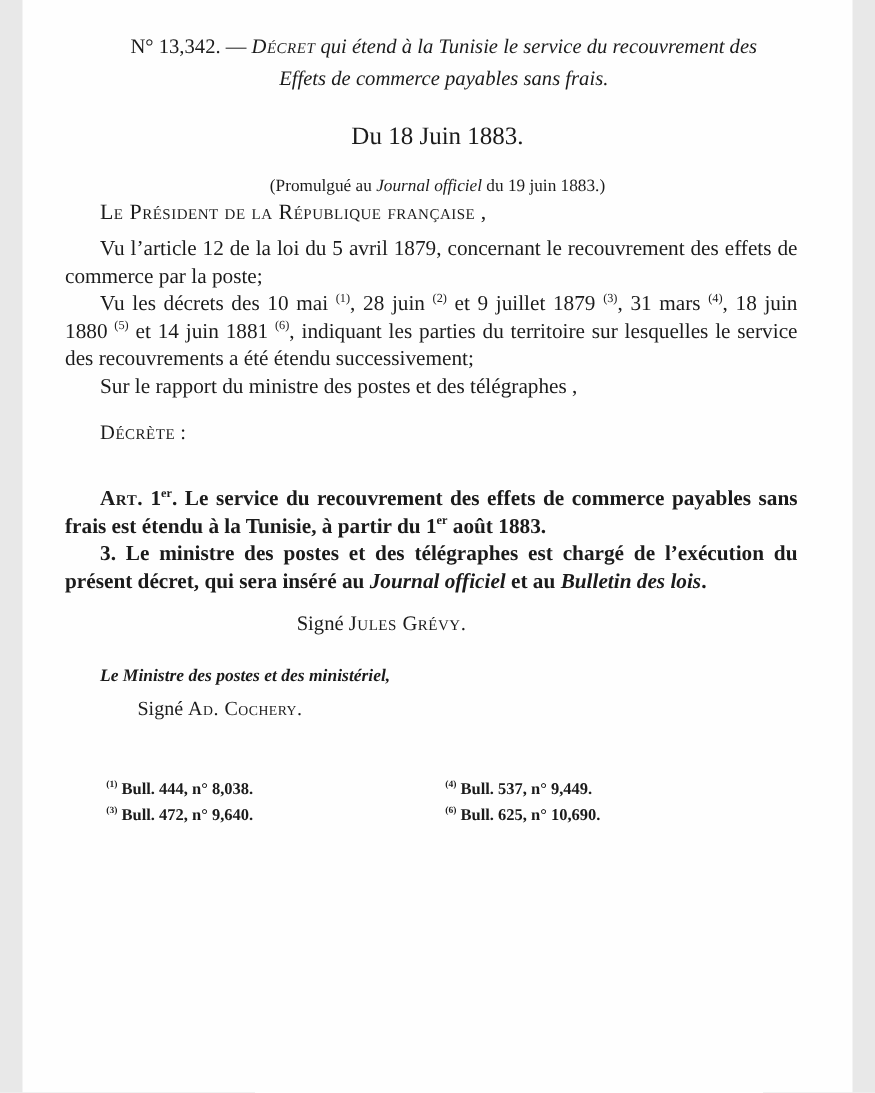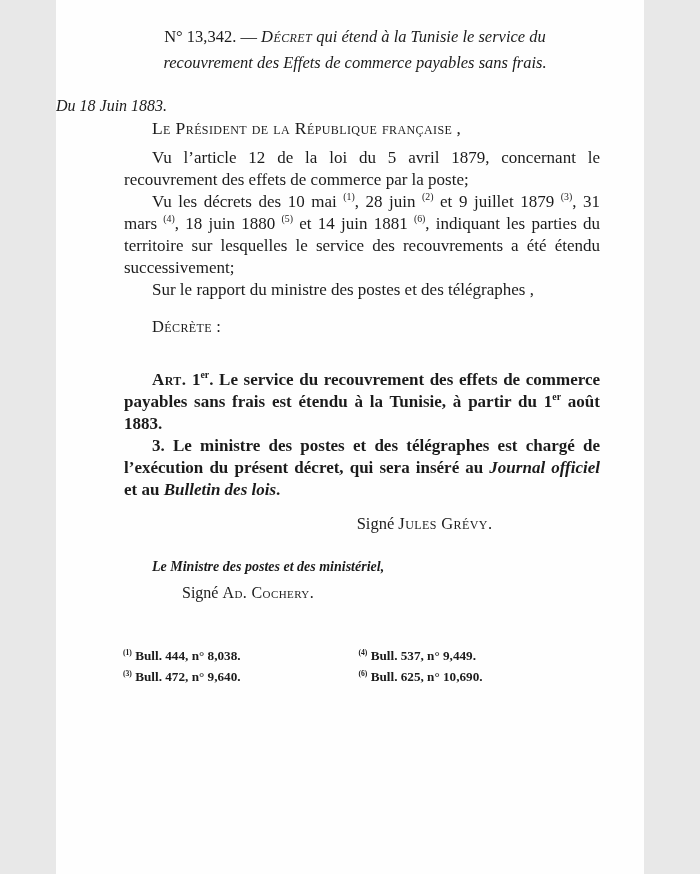--- a/index.html
+++ b/index.html
@@ -1,18 +1,18 @@
 <!DOCTYPE html>
 <html><head>
 <meta charset="utf-8">
 <style>
   html, body { margin: 0; padding: 0; background: #e8e8e8; }
   .page {
     position: relative;
-    width: 588px;
+    width: 664px;
     height: 874px;
     margin: 0 auto;
     background: #fefefe;
     color: #1b1b1b;
     font-family: "Liberation Serif", "DejaVu Serif", serif;
     font-size: 17px;
     line-height: 1.3;
     overflow: hidden;
     box-sizing: border-box;
     padding-top: 24px;
@@ -21,32 +21,31 @@
   .sc { font-variant: small-caps; letter-spacing: 0.4px; }
   .sup { font-size: 0.58em; vertical-align: super; line-height: 0; letter-spacing: 0; }
 
   .header-block {
     text-align: center;
     padding: 0 60px 0 70px;
     font-size: 16.5px;
     line-height: 1.55;
   }
   .date-line {
-    text-align: left;
+    text-align: center;
     margin-top: 21px;
-    font-size: 16px;
-    font-style: italic;
+    font-size: 20px;
   }
   .promulgation {
     text-align: center;
     margin-top: 18px;
     font-size: 13.8px;
   }
   .body-block {
-    padding: 0 44px 0 68px;
+    padding: 0 44px 0 34px;
   }
   .salutation {
     margin-top: 27px;
     text-indent: 28px;
     font-size: 17.5px;
   }
   .para {
     margin: 0;
     text-indent: 28px;
     text-align: justify;
@@ -59,21 +58,21 @@
     font-size: 16.5px;
   }
   .articles { margin-top: 31px; font-weight: bold; }
   .closing-place {
     margin-top: 9px;
     text-indent: 28px;
     font-size: 18.5px;
   }
   .signature-line {
     margin-top: 12px;
-    text-align: right;
+    text-align: center;
     padding-right: 108px;
     font-size: 16.5px;
   }
   .countersign-title {
     margin-top: 23px;
     text-indent: 28px;
     font-size: 14px;
     font-style: italic;
     font-weight: bold;
   }
@@ -97,20 +96,21 @@
 </style>
 </head>
 <body>
 
 <div class="page">
 
   <div class="header-block"><span>N° 13,342. — </span><span class="sc i">Décret</span><span class="i"> qui étend à la Tunisie le service du recouvrement des Effets de commerce payables sans frais.</span></div>
 
   <div class="date-line">Du 18 Juin 1883.</div>
 
+  <div class="promulgation"><span>(Promulgué au </span><span class="i">Journal officiel</span><span> du 19 juin 1883.)</span></div>
 
   <div class="body-block">
 
     <p class="para salutation"><span class="sc">Le Président de la République française</span><span> ,</span></p>
 
     <div class="recitals">
       <p class="para"><span>Vu l’article 12 de la loi du 5 avril 1879, concernant le recouvrement des effets de commerce par la poste;</span></p>
       <p class="para"><span>Vu les décrets des 10 mai </span><span class="sup">(1)</span><span>, 28 juin </span><span class="sup">(2)</span><span> et 9 juillet 1879 </span><span class="sup">(3)</span><span>, 31 mars </span><span class="sup">(4)</span><span>, 18 juin 1880 </span><span class="sup">(5)</span><span> et 14 juin 1881 </span><span class="sup">(6)</span><span>, indiquant les parties du territoire sur lesquelles le service des recouvrements a été étendu successivement;</span></p>
       <p class="para recital-last"><span>Sur le rapport du ministre des postes et des télégraphes ,</span></p>
     </div>

